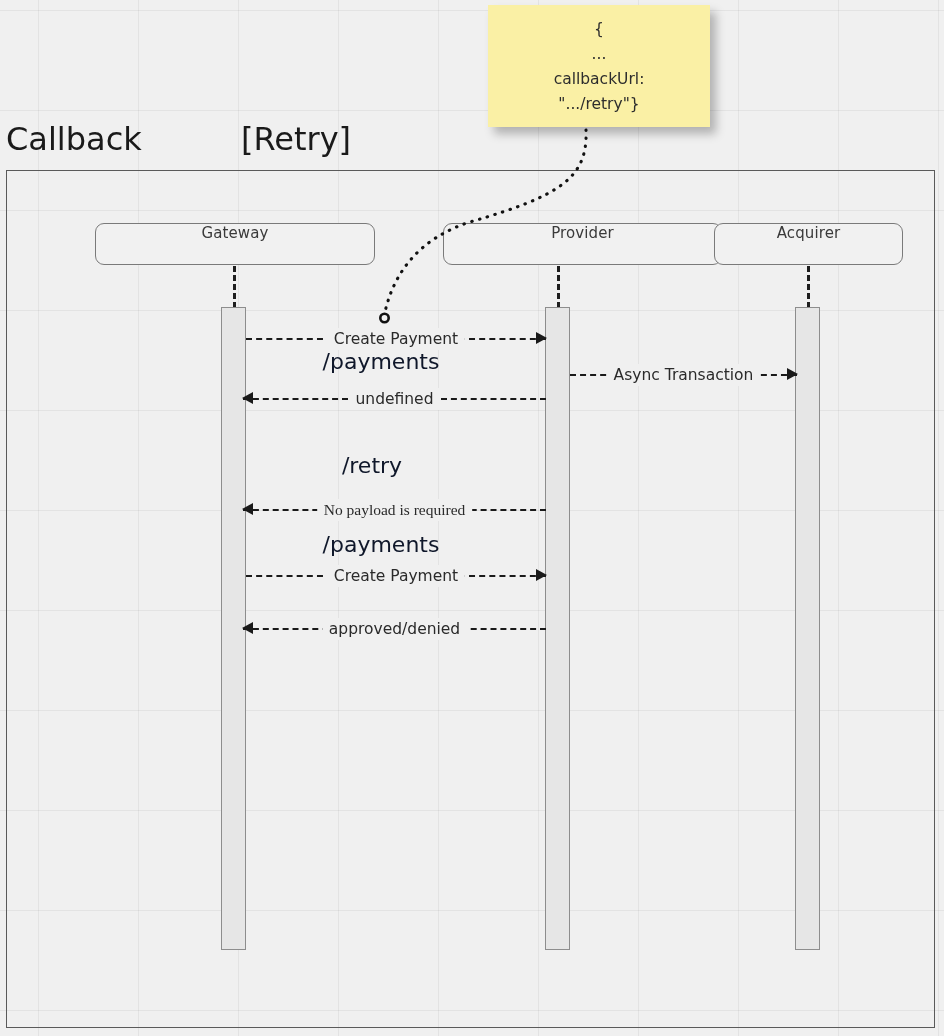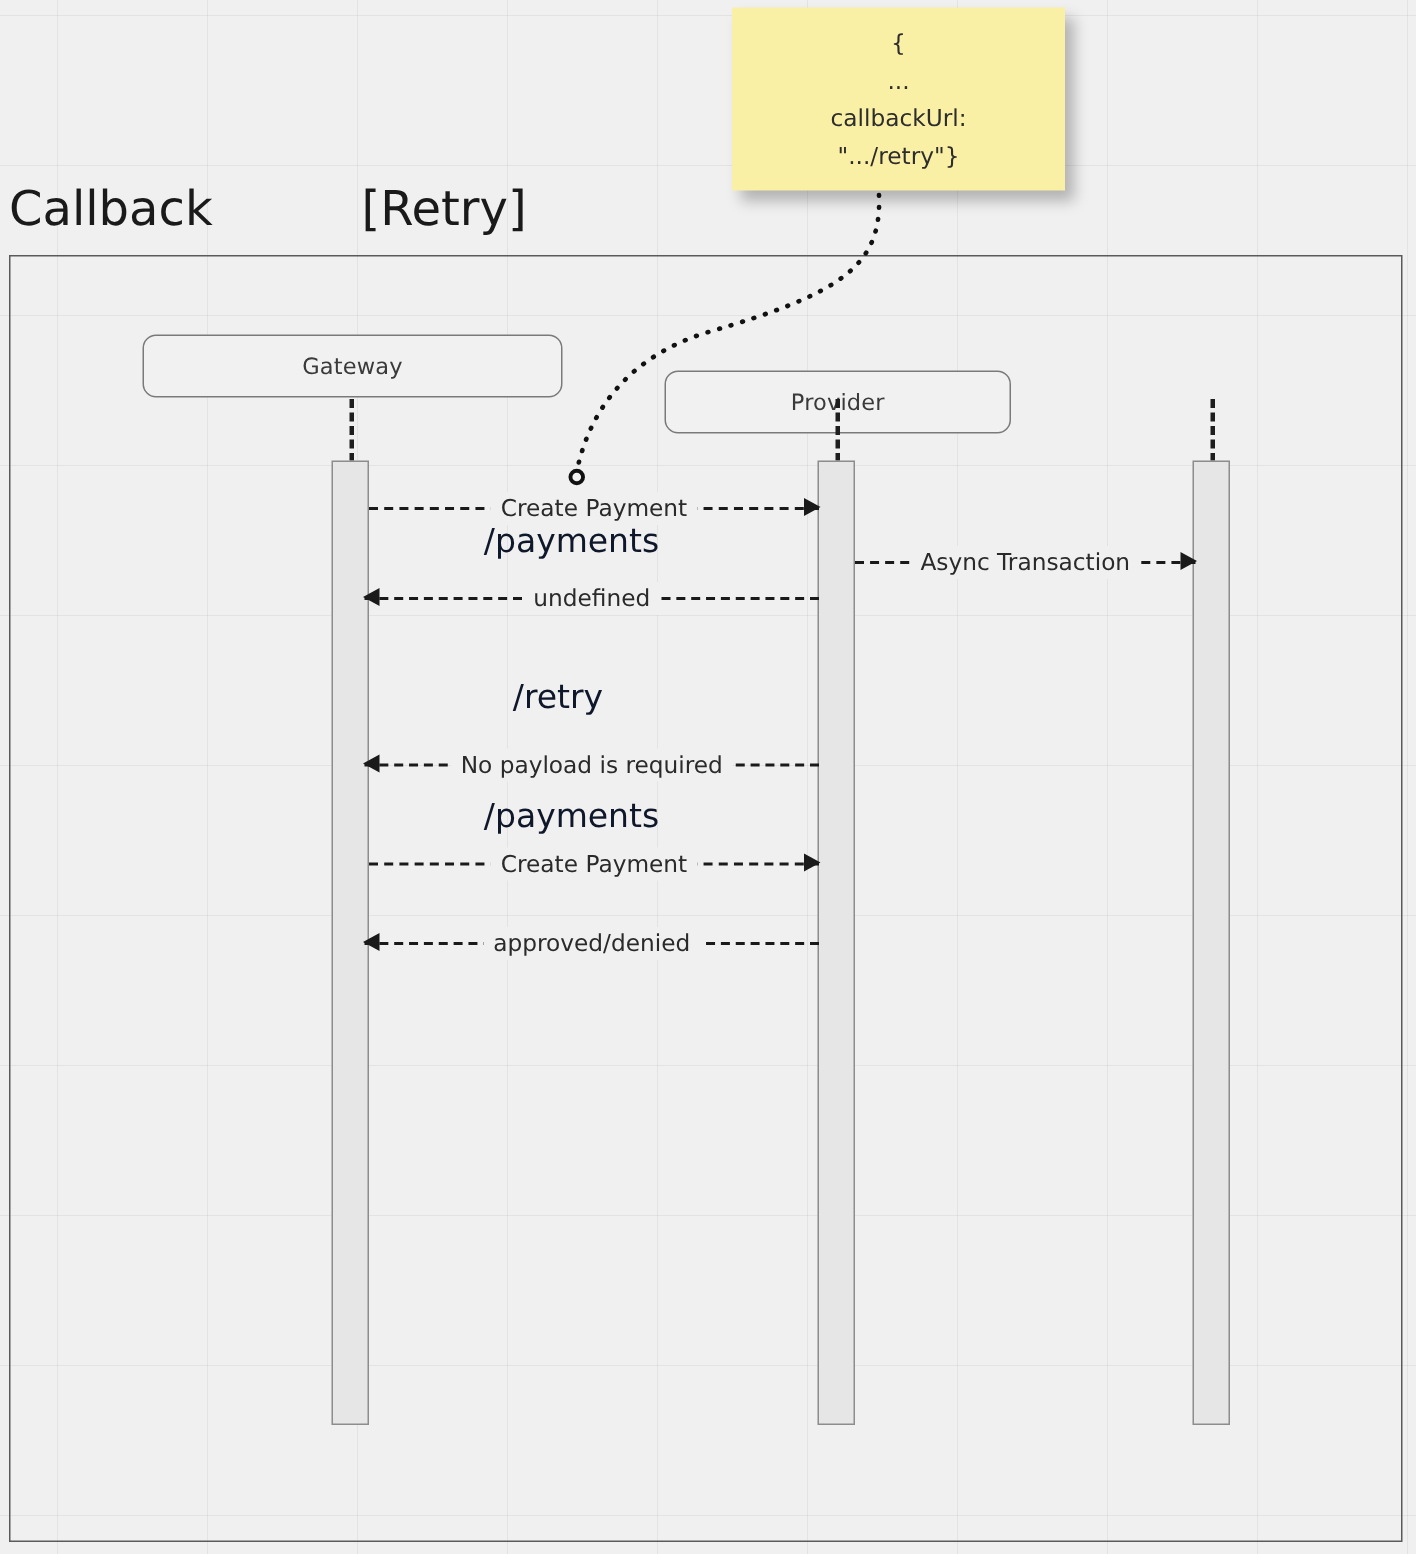--- a/index.html
+++ b/index.html
@@ -53,21 +53,20 @@
 
   
   .participant {
     position: absolute;
     height: 42px;
     border: 1.2px solid #7a7a7a;
     border-radius: 9px;
     background: #f1f1f1;
     box-sizing: border-box;
     display: flex;
-    align-items: center;
     justify-content: center;
   }
   .participant span {
     font-size: 15px;
     color: #3a3a3a;
     letter-spacing: .1px;
   }
 
   
   .lifeline {
@@ -174,22 +173,25 @@
   <div class="grid"></div>
 
   <div class="diagram-title" id="title-main">Callback</div>
   <div class="diagram-title" id="title-frag">[Retry]</div>
 
   <div class="frame"></div>
 
   <div class="participant" style="left:95px;  top:223px; width:280px;">
     <span>Gateway</span>
   </div>
-  <div class="participant" style="left:443px; top:223px; width:231px;margin-top:24px;">
+  <div class="participant" style="left:443px; top:223px; width:279px;">
     <span>Provider</span>
+  </div>
+  <div class="participant" style="left:714px; top:223px; width:189px;">
+    <span>Acquirer</span>
   </div>
 
   <div class="lifeline" style="left:233px; top:266px; height:42px;"></div>
   <div class="lifeline" style="left:557px; top:266px; height:42px;"></div>
   <div class="lifeline" style="left:807px; top:266px; height:42px;"></div>
 
   <div class="activation" style="left:221px; top:307px; height:643px;"></div>
   <div class="activation" style="left:545px; top:307px; height:643px;"></div>
   <div class="activation" style="left:795px; top:307px; height:643px;"></div>
 
@@ -209,21 +211,21 @@
 
   <div class="msg" style="left:243px; top:388px; width:303px;">
     <div class="line"></div>
     <div class="arrowhead left"></div>
     <div class="label">undefined</div>
   </div>
 
 
   <div class="route-label" style="left:353px; top:453px;margin-left:19px;">/retry</div>
 
-  <div class="msg" style="left:243px; top:499px; width:303px;">
+  <div class="msg" style="left:243px; top:499px; width:303px;font-family:Liberation Serif, serif;">
     <div class="line"></div>
     <div class="arrowhead left"></div>
     <div class="label">No payload is required</div>
   </div>
 
   <div class="route-label" style="left:381px; top:532px;">/payments</div>
 
   <div class="msg" style="left:246px; top:565px; width:300px;">
     <div class="line"></div>
     <div class="arrowhead right"></div>

